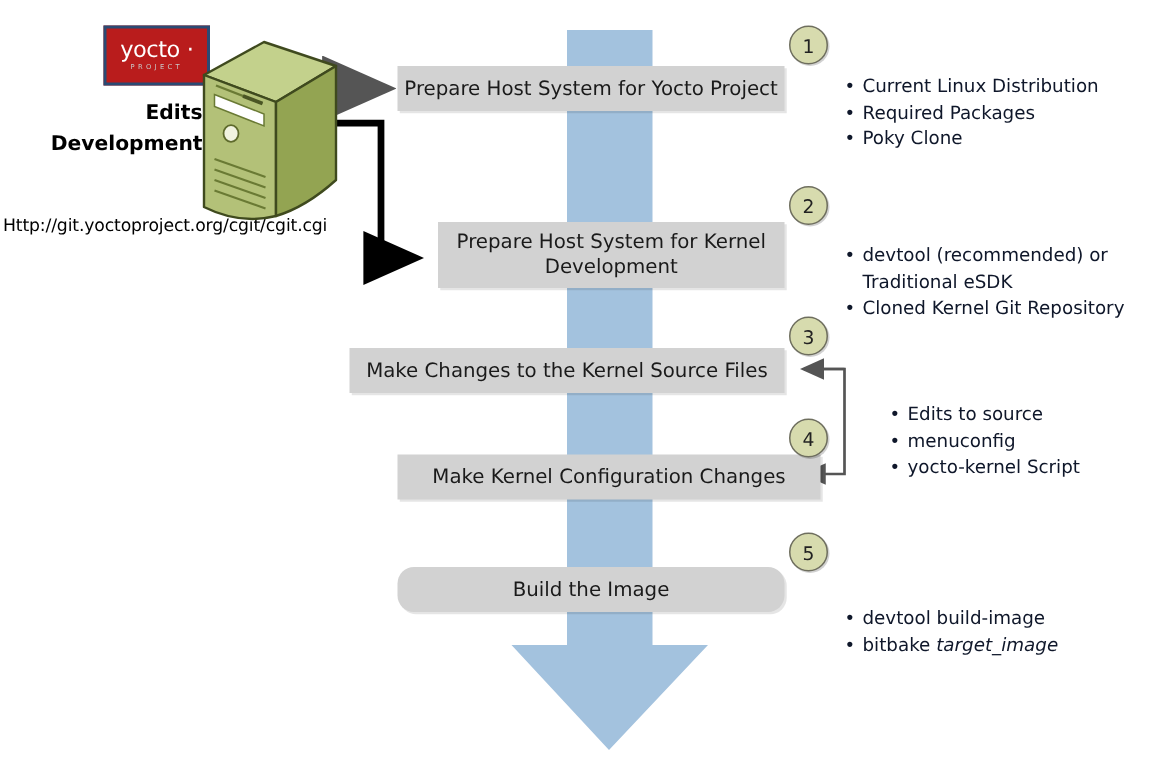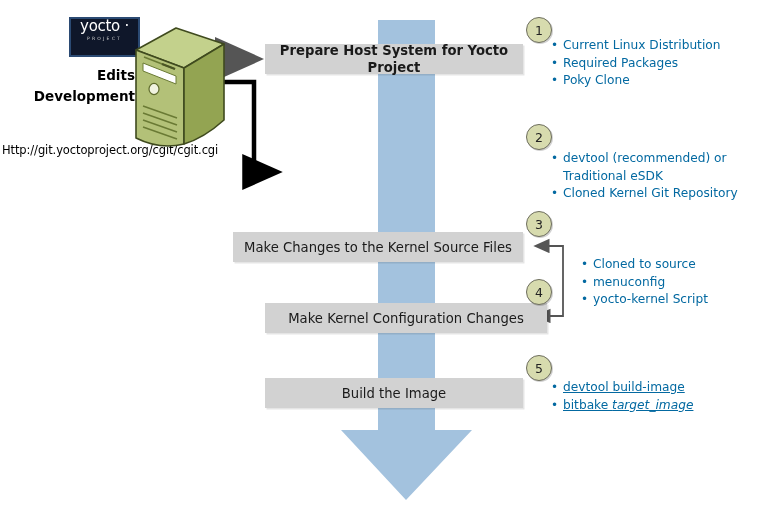--- a/index.html
+++ b/index.html
@@ -28,27 +28,28 @@
     left: 0; top: 0;
     width: 769px; height: 517px;
     z-index: 0;
     pointer-events: none;
   }
 
   
   #yocto-logo {
     left: 69px; top: 17px;
     width: 71px; height: 40px;
-    background: #0f172a;
+    background: #b91c1c;
     border: 2px solid #2b4a73;
     box-sizing: border-box;
     z-index: 4;
     display: flex;
     flex-direction: column;
     align-items: center;
+    justify-content: center;
   }
   #yocto-logo .yl-main {
     color: #ffffff;
     font-size: 15px;
     line-height: 15px;
     letter-spacing: -0.3px;
     font-family: "DejaVu Sans", "Liberation Sans", sans-serif;
   }
   #yocto-logo .yl-sub {
     color: #c9c9c9;
@@ -101,25 +102,25 @@
     color: #1a1a1a;
     font-size: 13.2px;
     line-height: 17px;
     text-align: center;
     display: flex;
     align-items: center;
     justify-content: center;
     z-index: 3;
     box-shadow: 1.5px 1.5px 0 rgba(0,0,0,0.10);
   }
-  #box-1 { left: 265px; top: 44px;  width: 258px; height: 30px; font-weight: bold; }
+  #box-1 { left: 265px; top: 44px;  width: 258px; height: 30px; }
   #box-2 { left: 292px; top: 148px; width: 231px; height: 44px; }
   #box-3 { left: 233px; top: 232px; width: 290px; height: 30px; }
   #box-4 { left: 265px; top: 303px; width: 282px; height: 30px; }
-  #box-5 { left: 265px; top: 378px; width: 258px; height: 30px; }
+  #box-5 { left: 265px; top: 378px; width: 258px; height: 30px; border-radius: 11px; }
 
   
   .step-circle {
     width: 24px; height: 24px;
     border-radius: 50%;
     background: #d7dbae;
     border: 1.3px solid #6e6e5e;
     color: #222222;
     font-size: 12.5px;
     display: flex;
@@ -132,43 +133,43 @@
   #circle-2 { left: 526px; top: 124px; }
   #circle-3 { left: 526px; top: 211px; }
   #circle-4 { left: 526px; top: 279px; }
   #circle-5 { left: 526px; top: 355px; }
 
   
   .blist {
     z-index: 5;
     font-size: 12.2px;
     line-height: 17.5px;
-    color: #0369a1;
+    color: #0f172a;
     list-style: none;
-    margin: 0;
+    margin: 12px;
     padding: 0;
   }
   .blist li {
     position: relative;
     padding-left: 12px;
     white-space: nowrap;
   }
   .blist li::before {
     content: "\2022";
     position: absolute;
     left: 0; top: 0;
     font-size: 12px;
   }
   .blist li.cont::before { content: ""; }
   .blist li .ital { font-style: italic; }
 
   #list-1 { left: 551px; top: 37px; }
   #list-2 { left: 551px; top: 150px; }
   #list-3 { left: 581px; top: 256px; }
-  #list-5 { left: 551px; top: 379px; text-decoration: underline; }
+  #list-5 { left: 551px; top: 392px; }
 </style>
 </head>
 <body>
 
 <div id="canvas">
 
   <svg id="bg-arrow" class="abs" viewBox="0 0 769 517" width="769" height="517">
     <polygon points="378,20 435,20 435,430 472,430 406,500 341,430 378,430" fill="#a3c2de"></polygon>
   </svg>
 
@@ -227,20 +228,23 @@
 
     <g>
       <polyline points="536,246 563,246 563,316 537,316" fill="none" stroke="#555555" stroke-width="1.8" marker-end="url(#ah-gray-left)"></polyline>
       <line x1="563" y1="246" x2="536" y2="246" stroke="#555555" stroke-width="1.8" marker-end="url(#ah-gray-left)"></line>
     </g>
   </svg>
 
   <div id="box-1" class="pbox abs">
     <span>Prepare Host System for Yocto Project</span>
   </div>
+  <div id="box-2" class="pbox abs">
+    <span>Prepare Host System for Kernel Development</span>
+  </div>
   <div id="box-3" class="pbox abs">
     <span>Make Changes to the Kernel Source Files</span>
   </div>
   <div id="box-4" class="pbox abs">
     <span>Make Kernel Configuration Changes</span>
   </div>
   <div id="box-5" class="pbox abs">
     <span>Build the Image</span>
   </div>
 
@@ -256,21 +260,21 @@
     <li><span>Poky Clone</span></li>
   </ul>
 
   <ul id="list-2" class="blist abs">
     <li><span>devtool (recommended) or</span></li>
     <li class="cont"><span>Traditional eSDK</span></li>
     <li><span>Cloned Kernel Git Repository</span></li>
   </ul>
 
   <ul id="list-3" class="blist abs">
-    <li><span>Cloned to source</span></li>
+    <li><span>Edits to source</span></li>
     <li><span>menuconfig</span></li>
     <li><span>yocto-kernel Script</span></li>
   </ul>
 
   <ul id="list-5" class="blist abs">
     <li><span>devtool build-image</span></li>
     <li><span>bitbake </span><span class="ital">target_image</span></li>
   </ul>
 
 </div>

